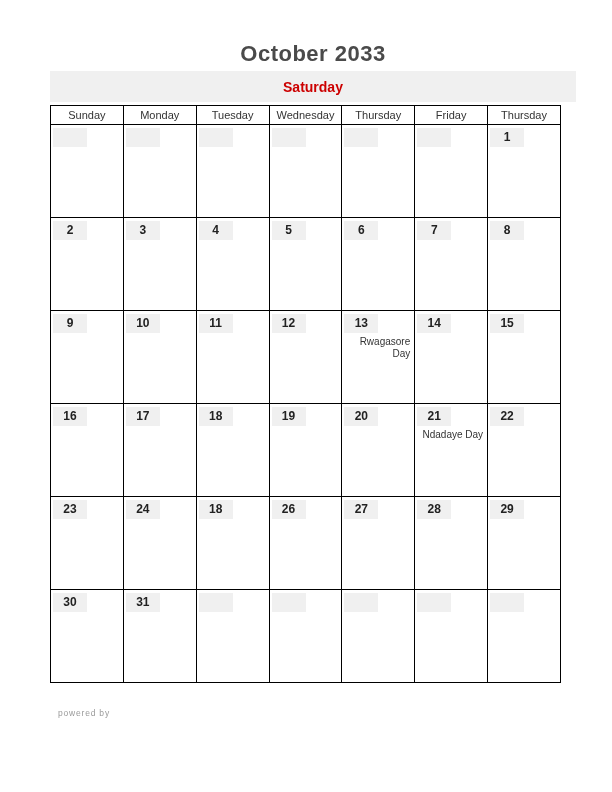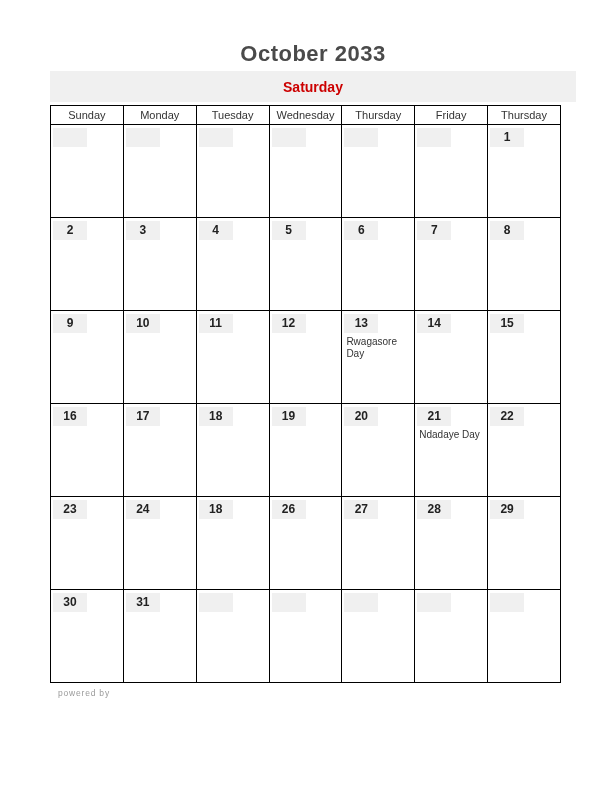--- a/index.html
+++ b/index.html
@@ -76,25 +76,26 @@
     font-weight:bold;
     color:var(--text-dark);
     text-align:center;
     line-height:19px;
   }
   .holiday{
     margin:3px 4px 0 4px;
     font-size:10px;
     line-height:12px;
     color:#333333;
+    text-align:right;
   }
   .footer{
     position:absolute;
     left:55px;
-    top:688px;
+    top:708px;
   }
   .powered-by{
     font-size:8.5px;
     color:var(--muted-gray);
     letter-spacing:0.8px;
     margin:0 0 1px 3px;
   }
   .brand{
     font-size:19px;
     line-height:20px;

